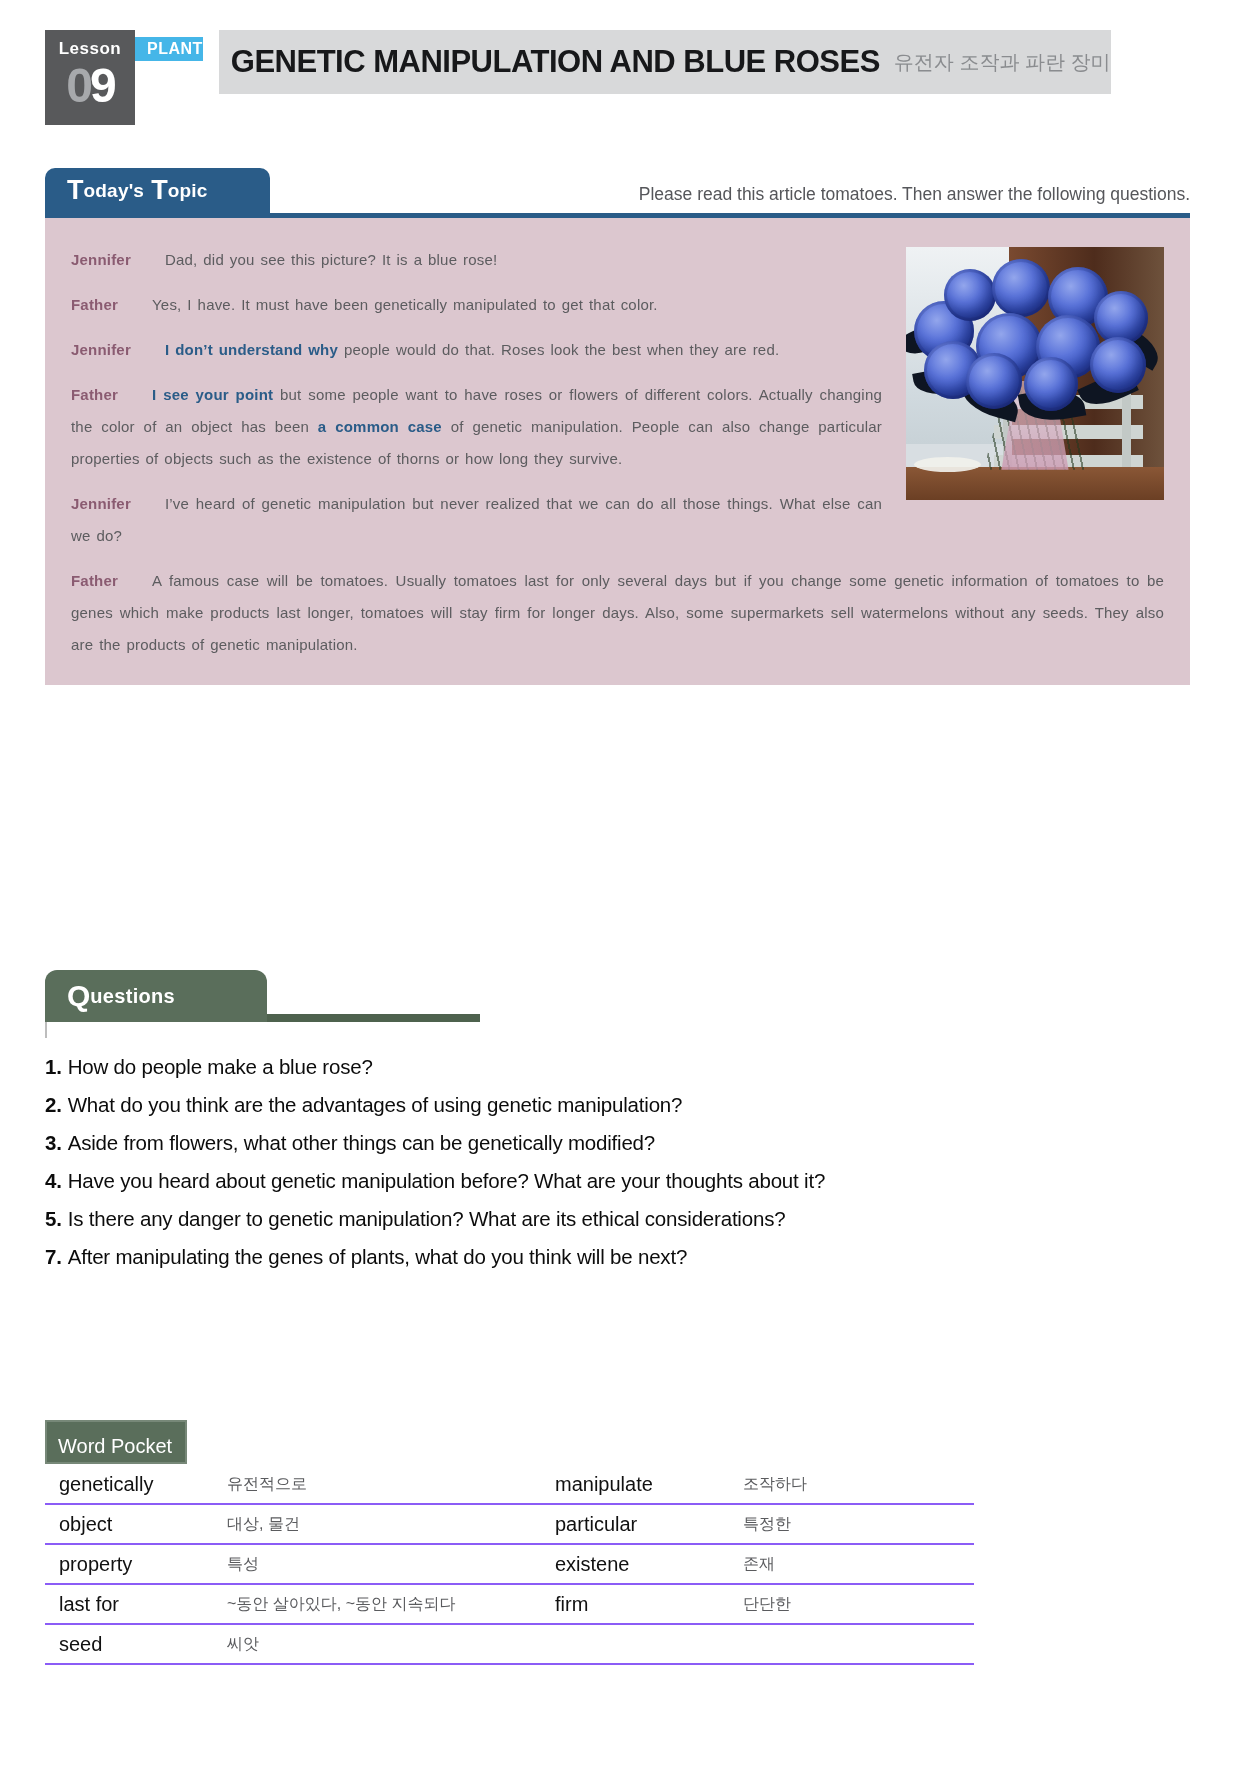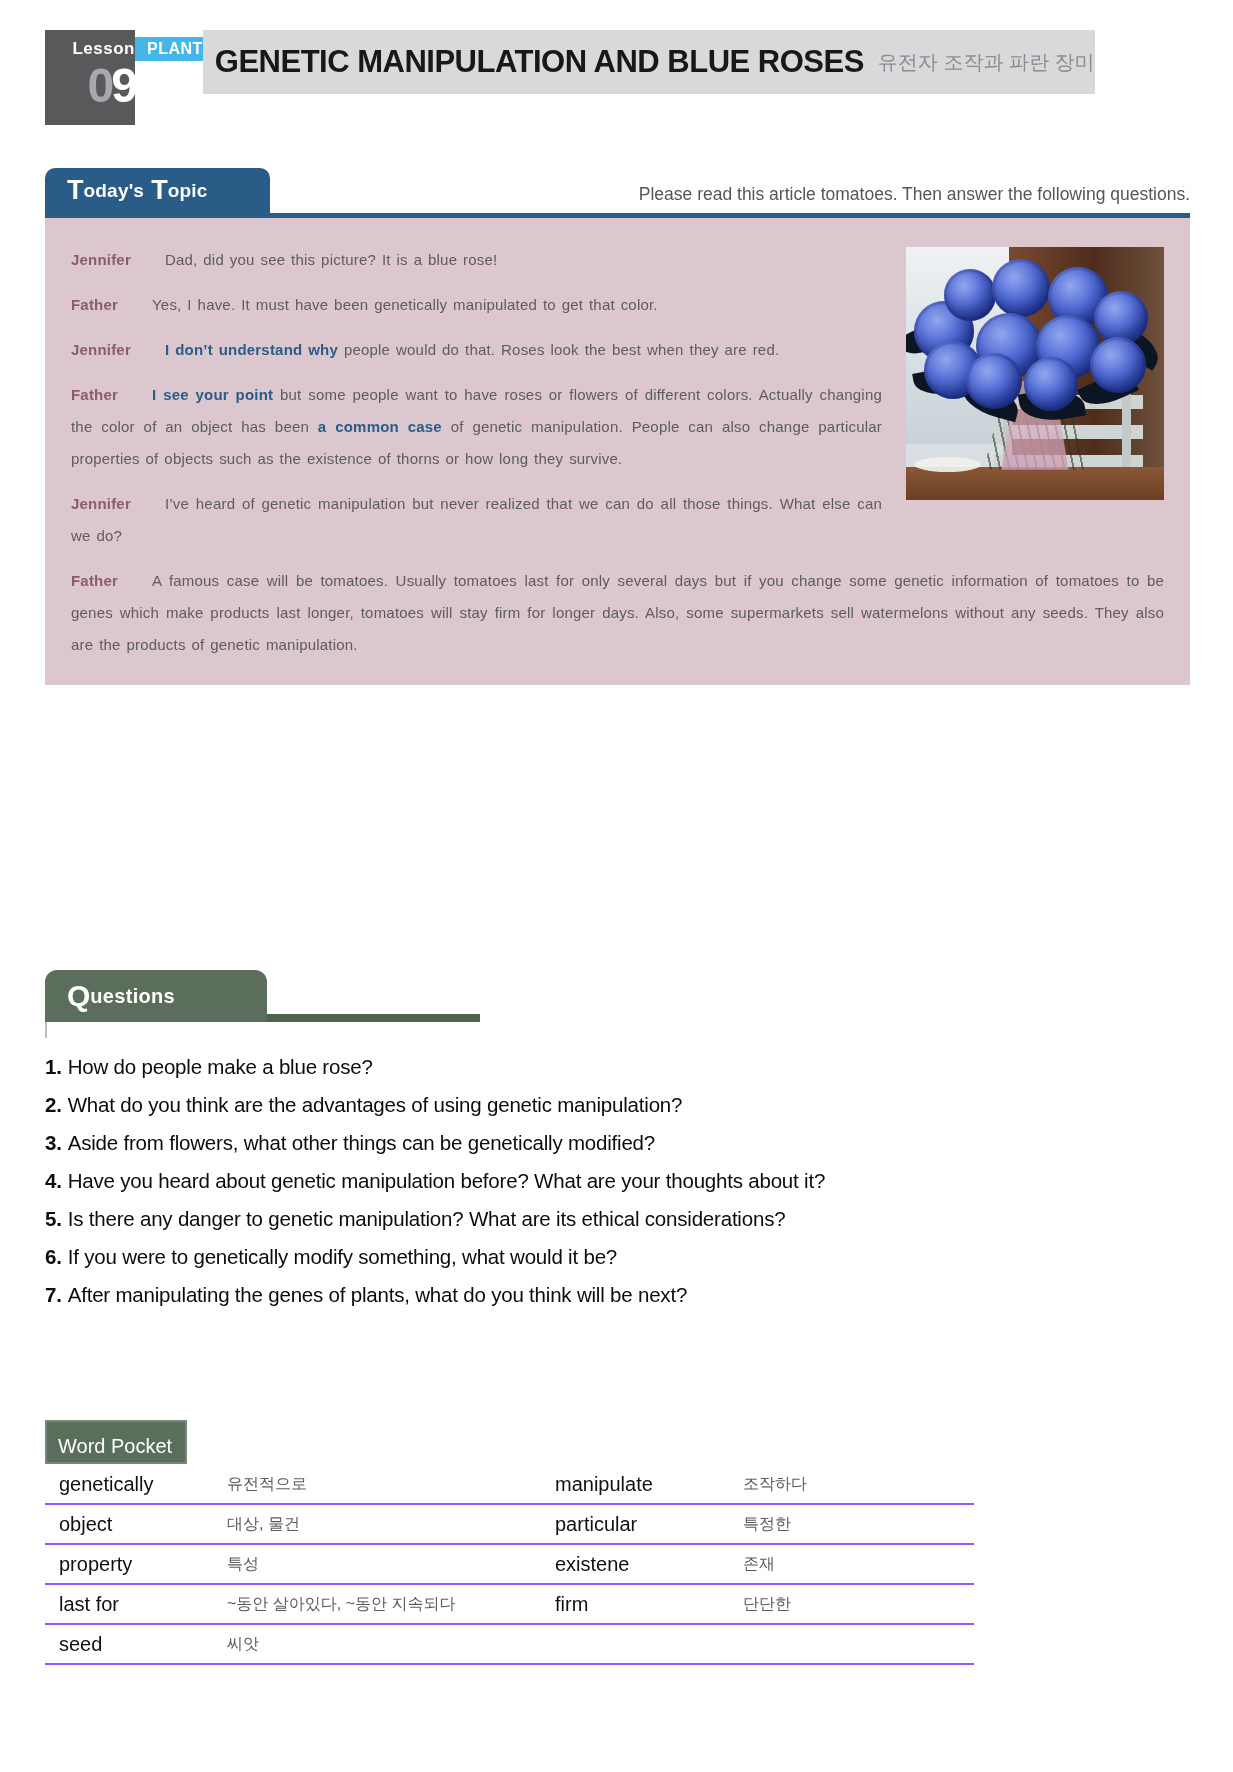--- a/index.html
+++ b/index.html
@@ -4,29 +4,29 @@
 <style>
   html,body{margin:0;padding:0;}
   body{
     width:1233px;height:1772px;position:relative;background:#ffffff;
     font-family:"Liberation Sans", sans-serif;color:#222;overflow:hidden;
   }
   *{box-sizing:border-box;}
 
   
   .header{position:absolute;left:45px;top:30px;width:1145px;height:95px;display:flex;}
-  .lesson-box{width:90px;height:95px;background:#58595b;color:#fff;text-align:right;flex:0 0 auto;}
+  .lesson-box{width:90px;height:95px;background:#58595b;color:#fff;text-align:center;flex:0 0 auto;}
   .lesson-word{font-size:17px;font-weight:bold;margin-top:9px;letter-spacing:.5px;}
   .lesson-num{font-size:48px;font-weight:bold;line-height:50px;letter-spacing:-3px;margin-top:2px;}
   .lesson-num .d1{color:#a7a9ac;}
   .lesson-num .d2{color:#ffffff;}
   .header-right{flex:1;display:flex;}
   .plant-bar{margin-top:7px;height:24px;background:#45b6e8;color:#fff;font-weight:bold;
     font-size:16px;line-height:24px;padding-left:12px;letter-spacing:.5px;}
-  .title-bar{height:64px;background:#d8d9da;display:flex;align-items:center;padding-left:12px;gap:14px;}
+  .title-bar{height:64px;background:#d8d9da;display:flex;align-items:center;padding-left:12px;gap:14px;margin-left:16px;}
   .main-title{font-size:31px;font-weight:800;color:#17181a;letter-spacing:-.5px;white-space:nowrap;}
   .title-ko{font-size:20px;color:#8a8c8f;white-space:nowrap;}
 
   
   .topic-row{position:absolute;left:45px;top:166px;width:1145px;height:47px;}
   .topic-tab{position:absolute;left:0;bottom:0;height:45px;background:#2a5c88;color:#fff;
     border-radius:10px 10px 0 0;padding:0 30px 0 22px;display:flex;align-items:center;min-width:225px;}
   .topic-tab .big{font-size:27px;font-weight:bold;}
   .topic-tab .small{font-size:19px;font-weight:bold;letter-spacing:.2px;}
   .topic-tab .gap{width:7px;display:inline-block;}
@@ -179,21 +179,20 @@
   <div class="q-bar"></div>
   <div class="q-tick"></div>
 </div>
 
 <div class="q-list">
   <div class="q-item"><span class="q-num">1.</span><span>How do people make a blue rose?</span></div>
   <div class="q-item"><span class="q-num">2.</span><span>What do you think are the advantages of using genetic manipulation?</span></div>
   <div class="q-item"><span class="q-num">3.</span><span>Aside from flowers, what other things can be genetically modified?</span></div>
   <div class="q-item"><span class="q-num">4.</span><span>Have you heard about genetic manipulation before? What are your thoughts about it?</span></div>
   <div class="q-item"><span class="q-num">5.</span><span>Is there any danger to genetic manipulation? What are its ethical considerations?</span></div>
-  <div class="q-item"><span class="q-num">6.</span><span>If you were to genetically modify something, what would it be?</span></div>
   <div class="q-item"><span class="q-num">7.</span><span>After manipulating the genes of plants, what do you think will be next?</span></div>
 </div>
 
 <div class="wp">
   <div class="wp-tab">Word Pocket</div>
   <div class="wp-table">
     <div class="wp-rowline">
       <span class="wp-word">genetically</span>
       <span class="wp-mean">유전적으로</span>
       <span class="wp-word">manipulate</span>

